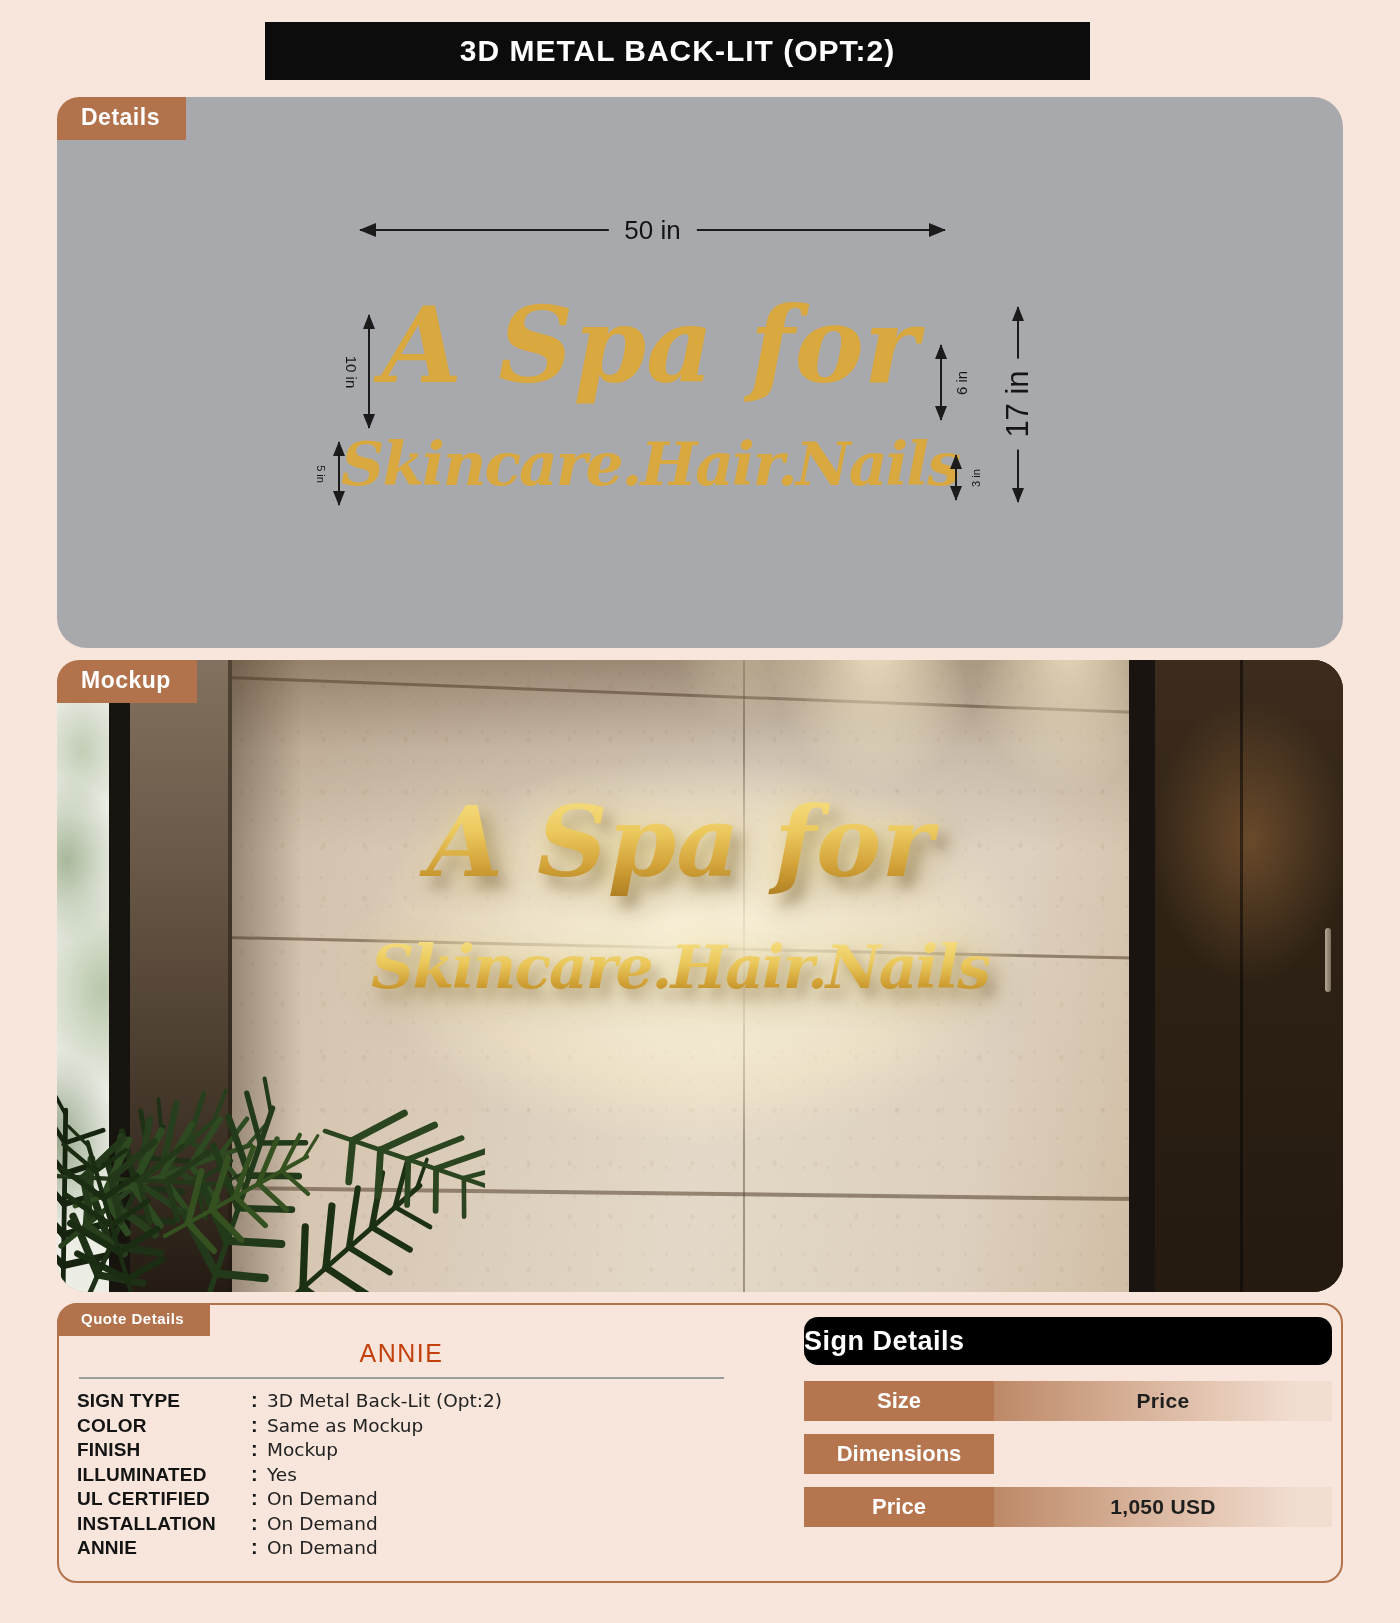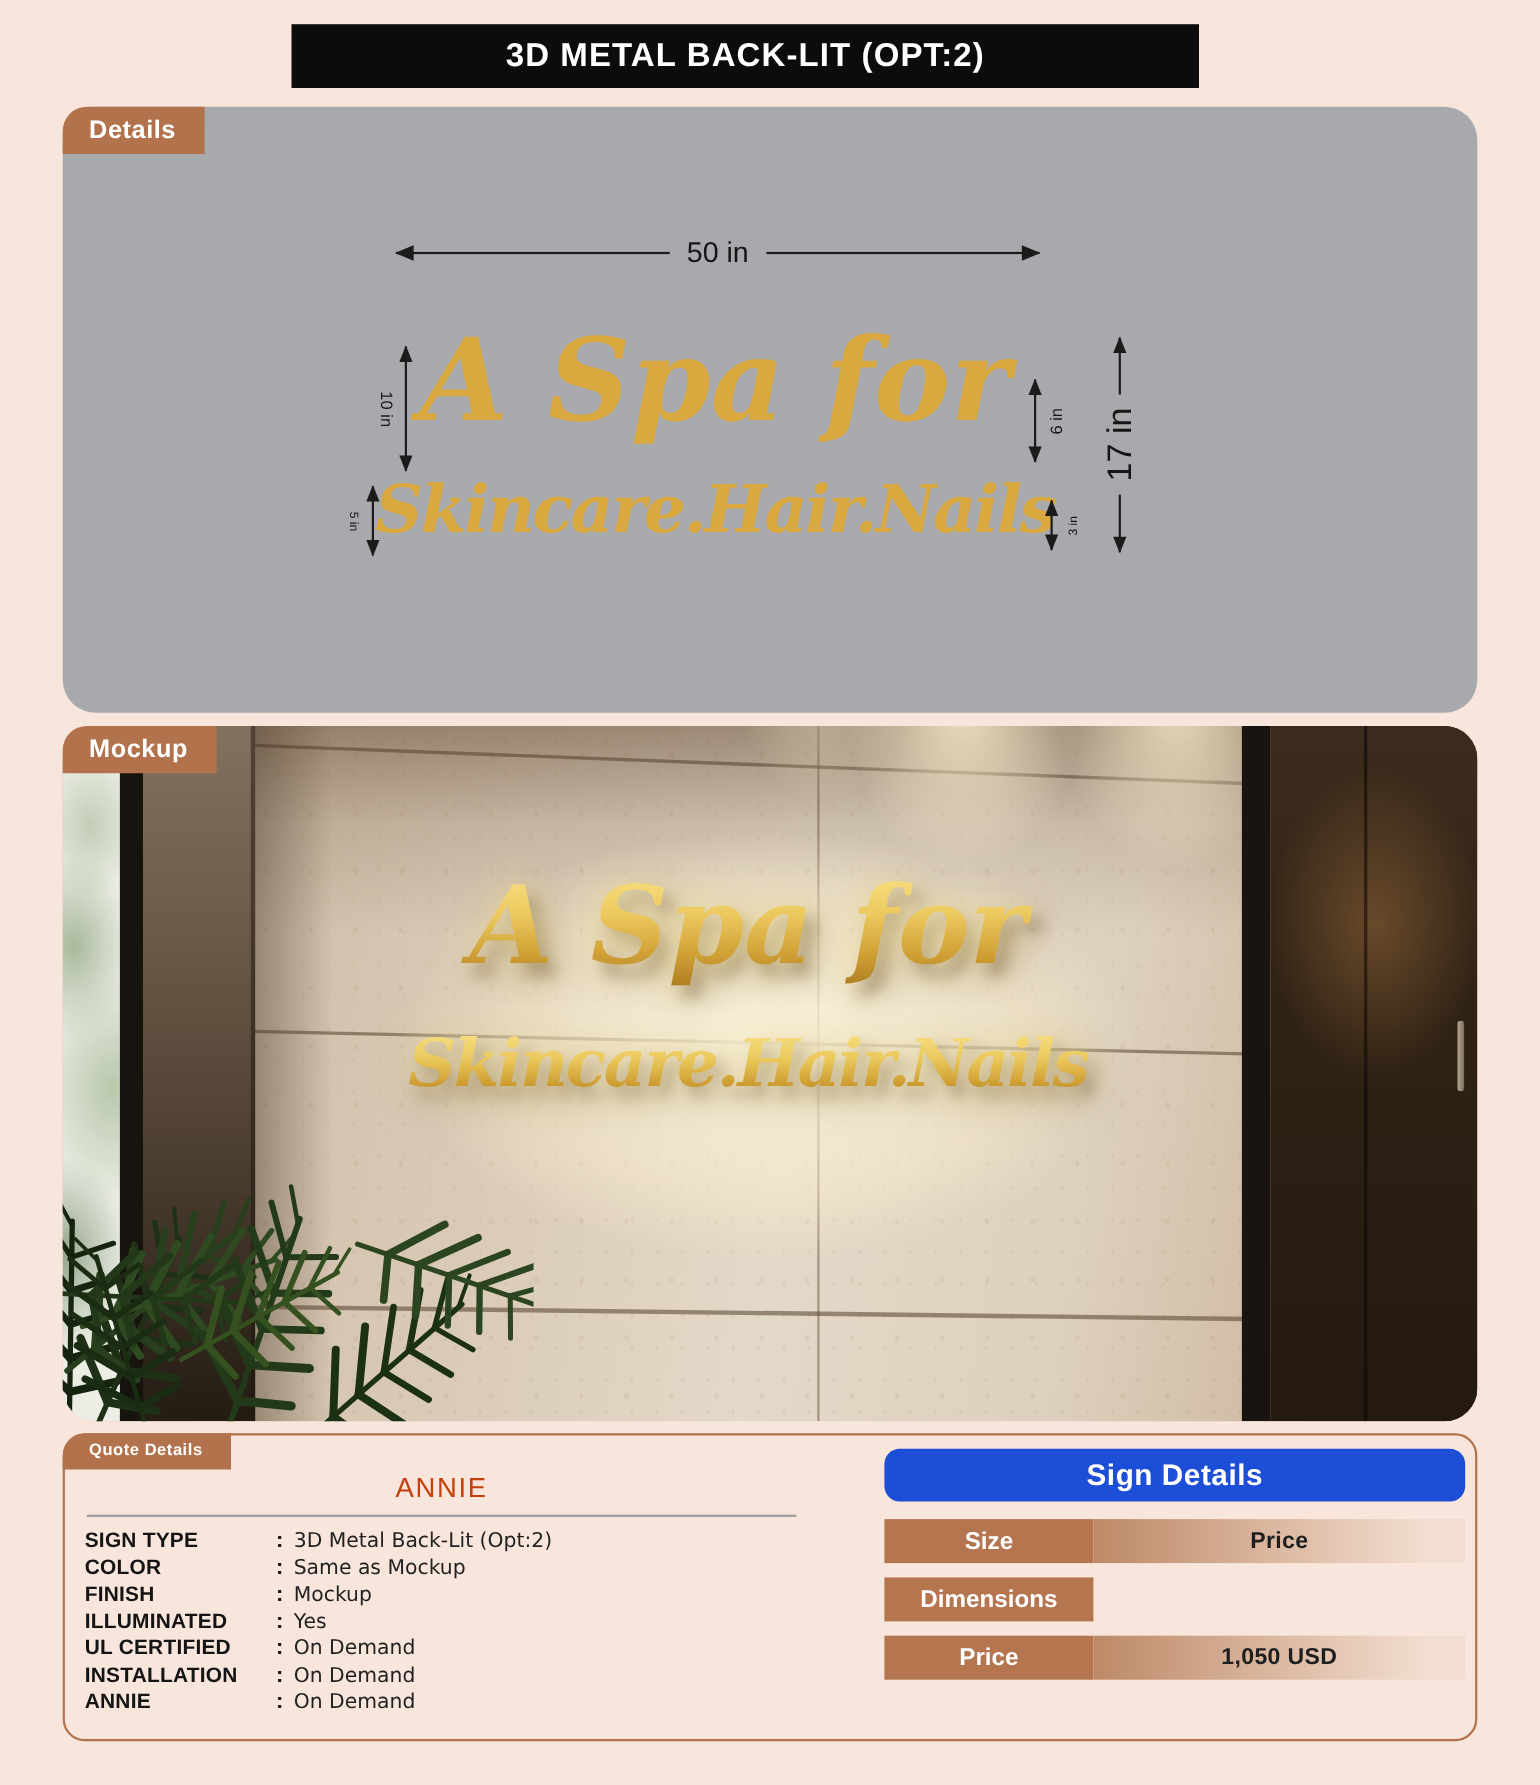--- a/index.html
+++ b/index.html
@@ -132,22 +132,22 @@
   }
   .customer-name{position:absolute;left:20px;top:34px;width:645px;text-align:center;
     font-size:25px;font-weight:normal;color:#c2410c;letter-spacing:1.5px;}
   .name-rule{position:absolute;left:20px;top:72px;width:645px;height:2px;background:#9b9b9b;}
   .fields{position:absolute;left:18px;top:84px;width:660px;}
   .field-row{display:flex;align-items:baseline;height:24.5px;}
   .field-label{width:174px;font-weight:bold;font-size:19px;color:#141414;letter-spacing:0.2px;}
   .field-colon{width:16px;font-weight:bold;font-size:20px;color:#141414;}
   .field-value{font-family:"DejaVu Sans",sans-serif;font-size:18.5px;color:#222222;}
   .sign-details{position:absolute;left:745px;top:12px;width:528px;}
-  .sd-header{height:48px;background:#1d4ed8;border-radius:14px;
-    display:flex;align-items:center;justify-content:center;margin-bottom:16px;}
+  .sd-header{height:48px;background:#000000;border-radius:14px;
+    display:flex;align-items:center;margin-bottom:16px;}
   .sd-header span{color:#fff;font-size:27px;font-weight:bold;letter-spacing:0.5px;}
   .sd-row{display:flex;height:40px;margin-bottom:13px;}
   .sd-label{width:190px;background:#b5764f;color:#fff;font-weight:bold;font-size:22px;
     display:flex;align-items:center;justify-content:center;}
   .sd-value{flex:1;background:linear-gradient(90deg,#bd8967 0%,#d9b49c 45%,#f2ded1 90%);
     color:#1e1e1e;font-weight:bold;font-size:21px;
     display:flex;align-items:center;justify-content:center;letter-spacing:0.3px;}
 </style>
 </head>
 <body>

